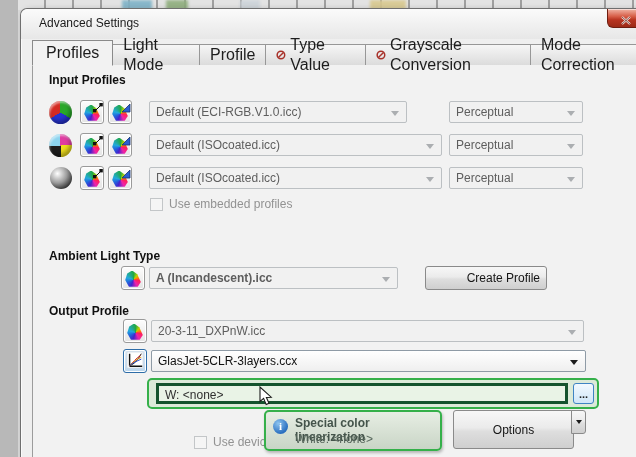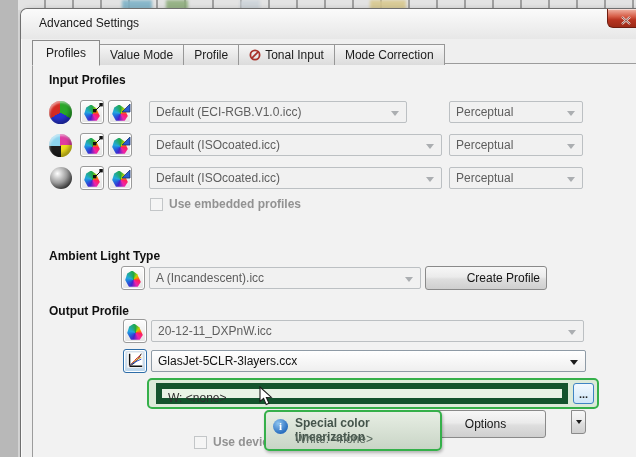--- a/index.html
+++ b/index.html
@@ -16,21 +16,21 @@
   #titlebar{position:absolute;left:0;top:0;width:100%;height:30px;
     background:linear-gradient(#fbfbfb,#e7e7e7);border-radius:7px 7px 0 0;}
   #title{position:absolute;left:18px;top:7px;font-size:12px;color:#1b1b1b;}
   #closebtn{position:absolute;right:5px;top:0;width:38px;height:19px;
     background:linear-gradient(#f0b5a6,#d8604a 40%,#b83421 60%,#9c2a17);
     border:1px solid #6e1d10;border-top:none;border-radius:0 0 6px 6px;
     box-shadow:inset 0 1px 0 rgba(255,255,255,.55);cursor:default;padding:0;}
   #closebtn svg{display:block;margin:4px auto 0;}
   
   #tabs{position:absolute;left:11px;top:31px;display:flex;align-items:flex-end;z-index:3;}
-  .tab{height:20px;line-height:20px;padding:0 10px;font-size:12px;color:#1d1d1d;
+  .tab{height:20px;line-height:20px;padding:0 10px;font-size:16px;color:#1d1d1d;
     background:linear-gradient(#f6f6f6,#dcdcdc);border:1px solid #979797;border-bottom:none;
     margin-left:-1px;display:flex;align-items:center;gap:4px;}
   .tab:first-child{margin-left:0;}
   .tab.active{height:24px;line-height:24px;background:#f2f2f2;border:1px solid #8a8a8a;
     border-bottom:1px solid #f2f2f2;margin-bottom:-1px;z-index:4;padding:0 13px;}
   .noicon{display:inline-block;width:12px;height:12px;}
   
   #panel{position:absolute;left:11px;top:54px;width:603px;height:395px;
     background:#f2f2f2;border:1px solid #9c9c9c;}
   .heading{position:absolute;font-size:12px;font-weight:bold;color:#101010;}
@@ -53,31 +53,31 @@
   .deco{position:absolute;right:-2px;top:-2px;}
   .blue-btn{border:1px solid #2e6da8;background:linear-gradient(#e3eef9,#b9d5ec);}
   
   .pie{position:absolute;width:23px;height:23px;border-radius:50%;
     box-shadow:inset -2px -3px 4px rgba(0,0,0,.35), inset 1px 2px 2px rgba(255,255,255,.5);}
   .pie-rgb{background:conic-gradient(#28a828 0 120deg,#2733cf 120deg 240deg,#d42a22 240deg 360deg);}
   .pie-cmyk{background:conic-gradient(#e03ba2 0 90deg,#eedd1e 90deg 180deg,#1d1d1d 180deg 270deg,#8cd4ef 270deg 360deg);}
   .sphere{position:absolute;width:22px;height:22px;border-radius:50%;
     background:radial-gradient(circle at 34% 30%,#ffffff,#9a9a9a 45%,#0e0e0e 88%);}
   
-  .cbrow{position:absolute;display:flex;align-items:center;gap:6px;font-size:12px;color:#929292;font-weight:bold;}
+  .cbrow{position:absolute;display:flex;align-items:center;gap:6px;font-size:12px;color:#929292;}
   .cbbox{width:13px;height:13px;box-sizing:border-box;border:1px solid #c3c6c8;background:#f5f5f5;}
   
   .pbtn{position:absolute;box-sizing:border-box;border:1px solid #8a8a8a;border-radius:3px;
     background:linear-gradient(#f7f7f7,#ebebeb 45%,#dedede 55%,#cfcfcf);
     font-size:12px;color:#151515;font-family:"Liberation Sans",sans-serif;}
   
   #greenbox{position:absolute;left:126px;top:369px;width:452px;height:31px;box-sizing:border-box;
     border:2px solid #35b04a;border-radius:5px;background:#dcead9;z-index:5;}
   #wfield{position:absolute;left:7px;top:3px;width:412px;height:21px;box-sizing:border-box;
-    border:6px solid #14532d;background:#e9f3e6;font-size:12px;color:#303030;
+    border:3px solid #14532d;background:#e9f3e6;font-size:12px;color:#303030;
     line-height:19px;padding-left:6px;}
   #dotsbtn{position:absolute;left:424px;top:3px;width:21px;height:21px;box-sizing:border-box;
     border:1px solid #3f84c4;border-radius:3px;background:linear-gradient(#f3f9ff,#cfe6f8);
     font-size:11px;font-weight:bold;color:#222;line-height:14px;padding:0;}
   
   #tooltip{position:absolute;left:243px;top:401px;width:178px;height:41px;box-sizing:border-box;
     border:2px solid #35b04a;border-radius:5px;z-index:6;
     background:linear-gradient(#e7eee4,#c9d5c6);box-shadow:1px 2px 3px rgba(0,0,0,.25);}
   #tooltip .tt-title{position:absolute;left:29px;top:4px;font-size:12px;font-weight:bold;color:#44544b;}
   #tooltip .tt-detail{position:absolute;left:29px;top:20px;font-size:12px;color:#57675c;text-align:center;}
@@ -113,31 +113,38 @@
         <path d="M1,1 L9,8 M9,1 L1,8" stroke="#f3e6e2" stroke-width="2.2"></path>
         <path d="M1,1 L9,8 M9,1 L1,8" stroke="#5d170c" stroke-width="0.7"></path>
       </svg>
     </button>
 
     <div id="tabs">
       <div class="tab active">
         <span>Profiles</span>
         </div>
       <div class="tab">
-        <span>Value Mode</span>
+        <span>Light Mode</span>
         </div>
       <div class="tab">
         <span>Profile</span>
         </div>
       <div class="tab">
         <svg class="noicon" viewBox="0 0 12 12">
           <circle cx="6" cy="6" r="4.6" fill="none" stroke="#a8322a" stroke-width="1.8"></circle>
           <line x1="2.9" y1="9.1" x2="9.1" y2="2.9" stroke="#a8322a" stroke-width="1.8"></line>
         </svg>
-        <span>Tonal Input</span>
+        <span>Type Value</span>
+        </div>
+      <div class="tab">
+        <svg class="noicon" viewBox="0 0 12 12">
+          <circle cx="6" cy="6" r="4.6" fill="none" stroke="#a8322a" stroke-width="1.8"></circle>
+          <line x1="2.9" y1="9.1" x2="9.1" y2="2.9" stroke="#a8322a" stroke-width="1.8"></line>
+        </svg>
+        <span>Grayscale Conversion</span>
         </div>
       <div class="tab">
         <span>Mode Correction</span>
         </div>
     </div>
 
     <div id="panel"></div>
 
     <div class="heading" style="left:28px;top:64px;">Input Profiles</div>
 
@@ -229,34 +236,34 @@
       <span class="cbbox"></span>
       <span>Use embedded profiles</span>
     </div>
 
     <div class="heading" style="left:28px;top:240px;">Ambient Light Type</div>
     <button class="icon-btn" style="left:100px;top:257px;">
       <span class="inner">
           <span class="gamut"></span>
         </span>
     </button>
-    <div class="combo disabled" style="left:128px;top:258px;width:272px;">
+    <div class="combo disabled" style="left:128px;top:258px;width:249px;font-weight:bold;">
       <span class="ctext">A (Incandescent).icc</span>
       <span class="carr"></span>
     </div>
     <button class="pbtn" style="left:404px;top:257px;width:122px;height:24px;text-align:right;">Create Profile</button>
 
     <div class="heading" style="left:28px;top:295px;">Output Profile</div>
     <button class="icon-btn" style="left:102px;top:310px;">
       <span class="inner">
           <span class="gamut"></span>
         </span>
     </button>
     <div class="combo disabled" style="left:130px;top:311px;width:433px;">
-      <span class="ctext">20-12-11_DXPnW.icc</span>
+      <span class="ctext">20-3-11_DXPnW.icc</span>
       <span class="carr"></span>
     </div>
 
     <button class="icon-btn blue-btn" style="left:102px;top:340px;">
       <svg width="18" height="18" viewBox="0 0 20 20">
         <rect x="1" y="1" width="18" height="18" fill="#ffffff" stroke="#c8d4e0"></rect>
         <path d="M4,17 L4,3 M4,17 L18,17" stroke="#111" stroke-width="1.6" fill="none"></path>
         <path d="M4,16 C9,15 13,10 17,3" stroke="#111" stroke-width="1.1" fill="none"></path>
         <path d="M4,16 C8,13 11,8 16,5" stroke="#d22222" stroke-width="1.1" fill="none"></path>
         <path d="M4,16 C9,12 12,9 17,7" stroke="#e09a00" stroke-width="1.1" fill="none"></path>
@@ -271,21 +278,21 @@
     <div id="greenbox">
       <div id="wfield">W: &lt;none&gt;</div>
       <button id="dotsbtn">...</button>
     </div>
 
     <div class="cbrow" style="left:129px;top:426px;padding-left:44px;">
       <span class="cbbox"></span>
       <span>Use device links</span>
     </div>
 
-    <button class="pbtn" style="left:404px;top:401px;width:121px;height:28px;">Options</button>
+    <button class="pbtn" style="left:432px;top:401px;width:121px;height:39px;">Options</button>
     <button id="optarrow">
       <span></span>
     </button>
 
     <div id="tooltip">
       <span class="info-icon">i</span>
       <div class="tt-title">Special color linearization</div>
       <div class="tt-detail">White: &lt;none&gt;</div>
     </div>
 

